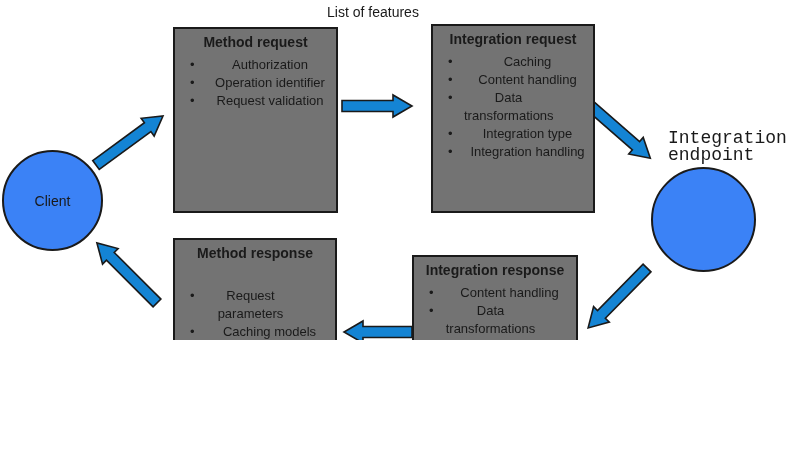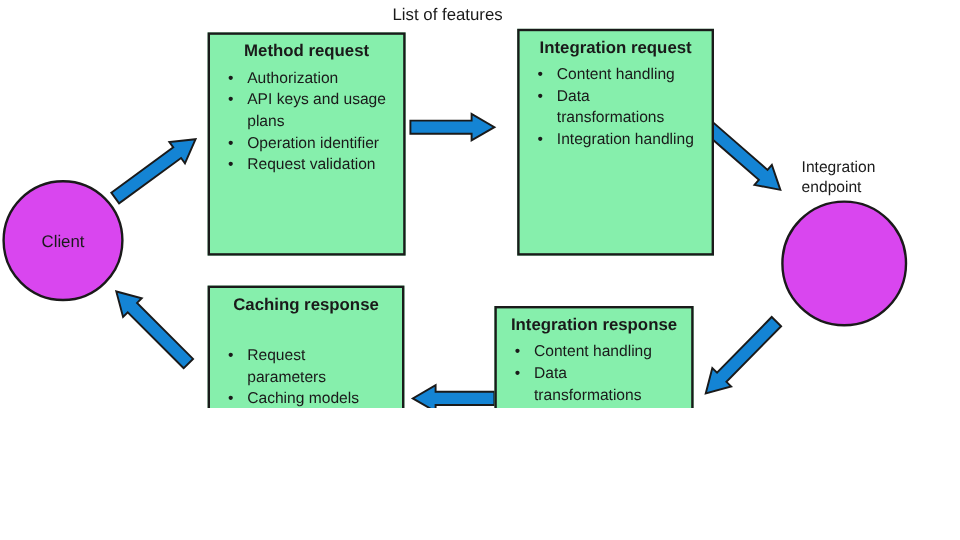--- a/index.html
+++ b/index.html
@@ -11,41 +11,41 @@
     position:absolute;left:273px;top:4px;width:200px;text-align:center;
     font-size:14px;font-weight:400;
   }
   .arrows{position:absolute;left:0;top:0;}
   .arrows path{
     fill:var(--arrow-fill,#1484d4);
     stroke:var(--arrow-outline,#1a1a1a);
     stroke-width:1.6;stroke-linejoin:miter;
   }
   .box{
-    position:absolute;background:#86efac;border:2px solid var(--line,#1a1a1a);
+    position:absolute;background:#737373;border:2px solid var(--line,#1a1a1a);
     box-sizing:border-box;
   }
   #box-method-request{left:173px;top:27px;width:165px;height:186px;}
   #box-integration-request{left:431px;top:24px;width:164px;height:189px;}
   #box-method-response{left:173px;top:238px;width:164px;height:187px;}
   #box-integration-response{left:412px;top:255px;width:166px;height:184px;}
   .box-title{margin-top:5px;text-align:center;font-size:14px;font-weight:bold;}
-  ul.features{list-style:none;margin:6px 0 0;padding:0 2px 0 31px;}
+  ul.features{list-style:none;margin:6px 0 0;padding:0 2px 0 31px;text-align:center;}
   ul.features li{position:relative;font-size:13px;line-height:18px;}
   ul.features li::before{content:"\2022";position:absolute;left:-16px;}
   .gap ul.features{margin-top:26px;}
   li.wrap2{padding-right:38px;}
   .circle{
     position:absolute;border:2px solid var(--line,#1a1a1a);border-radius:50%;
-    background:#d946ef;display:flex;align-items:center;justify-content:center;
+    background:#3b82f6;display:flex;align-items:center;justify-content:center;
     box-sizing:border-box;font-size:14px;
   }
   #client-circle{left:2px;top:150px;width:101px;height:101px;}
   #endpoint-circle{left:651px;top:167px;width:105px;height:105px;}
-  .endpoint-label{position:absolute;left:668px;top:130px;width:84px;font-size:13px;line-height:17px;}
+  .endpoint-label{position:absolute;left:668px;top:130px;width:84px;font-size:18px;line-height:17px;font-family:Liberation Mono, monospace;}
 </style>
 </head>
 <body>
 
 <div class="canvas">
 
   <div class="diagram-title">List of features</div>
 
   <svg class="arrows" width="800" height="450" viewBox="0 0 800 450" aria-hidden="true">
     <g transform="translate(96,165) rotate(-36.2)">
@@ -72,37 +72,38 @@
     <span>Client</span>
   </div>
 
   <div class="circle" id="endpoint-circle"></div>
   <div class="endpoint-label">Integration endpoint</div>
 
   <div class="box" id="box-method-request">
     <div class="box-title">Method request</div>
     <ul class="features">
       <li>Authorization</li>
-      <li>API keys and usage plans</li>
       <li>Operation identifier</li>
       <li>Request validation</li>
     </ul>
   </div>
 
   <div class="box" id="box-integration-request">
     <div class="box-title">Integration request</div>
     <ul class="features">
+      <li>Caching</li>
       <li>Content handling</li>
       <li class="wrap2">Data transformations</li>
+      <li>Integration type</li>
       <li>Integration handling</li>
     </ul>
   </div>
 
   <div class="box gap" id="box-method-response">
-    <div class="box-title">Caching response</div>
+    <div class="box-title">Method response</div>
     <ul class="features">
       <li class="wrap2">Request parameters</li>
       <li>Caching models</li>
     </ul>
   </div>
 
   <div class="box" id="box-integration-response">
     <div class="box-title">Integration response</div>
     <ul class="features">
       <li>Content handling</li>

